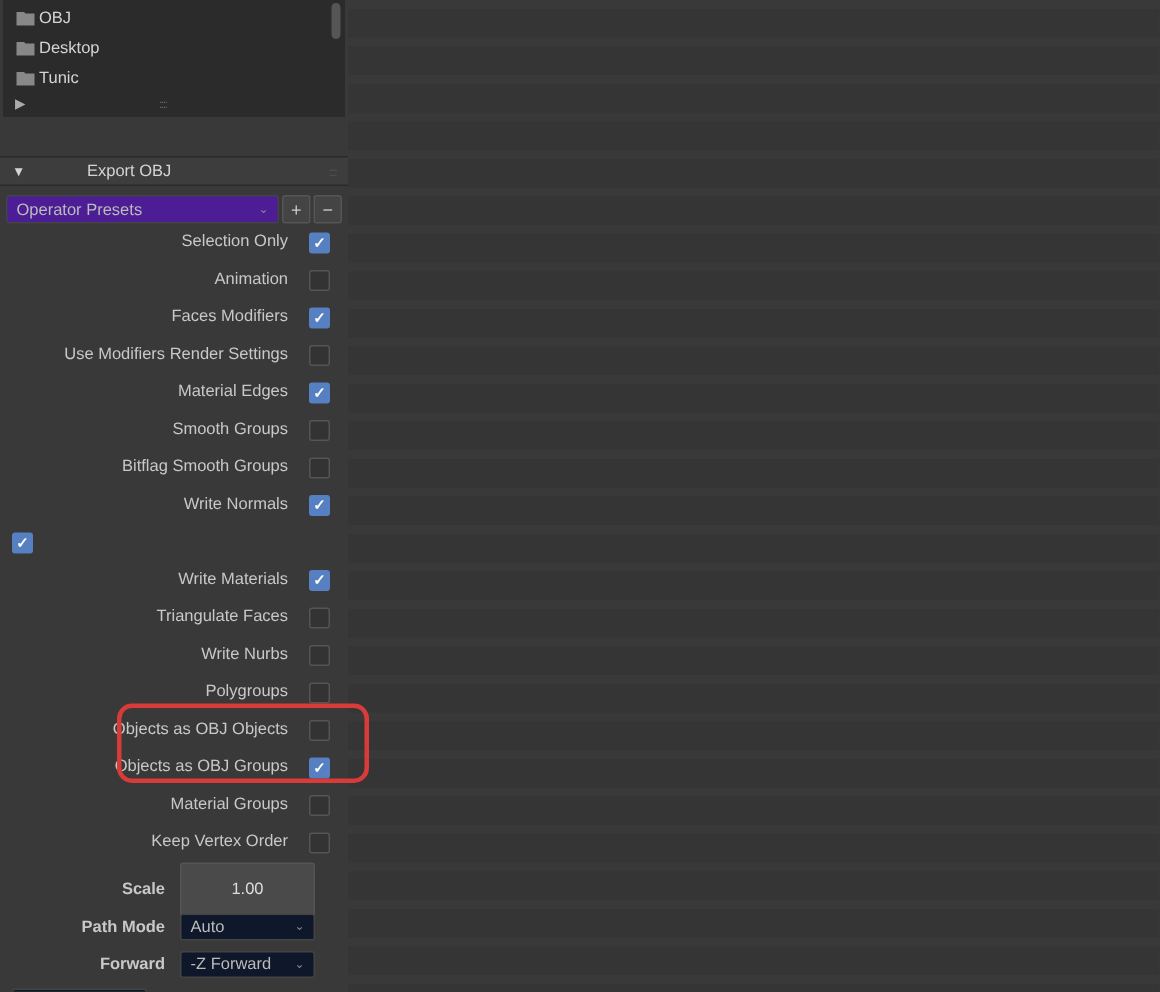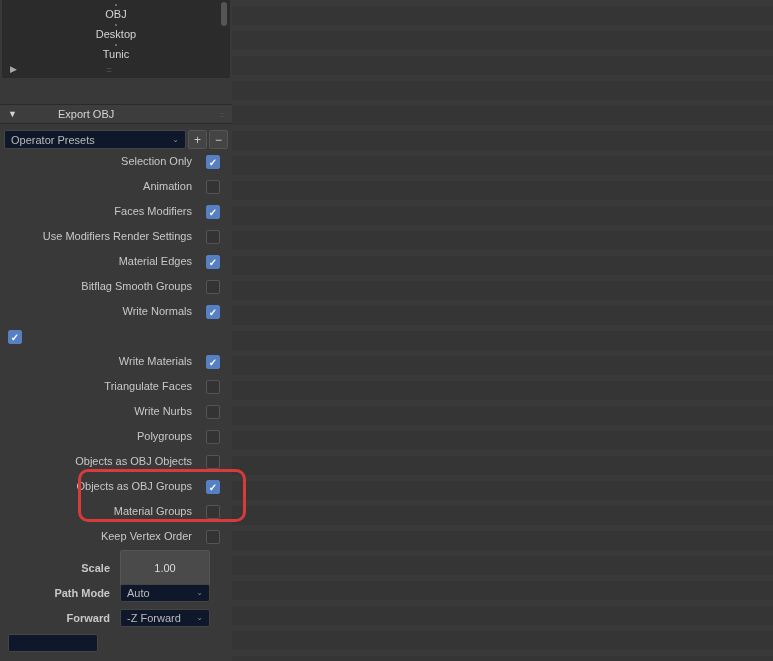--- a/index.html
+++ b/index.html
@@ -4,38 +4,38 @@
 <style>
   * { box-sizing: border-box; margin: 0; padding: 0; font-family: -apple-system, BlinkMacSystemFont, "Segoe UI", sans-serif; }
   body { background: #393939; color: #d4d4d4; font-size: 11px; width: 773px; height: 661px; overflow: hidden; position: relative; }
   
   .container { display: flex; height: 100%; }
   .sidebar { width: 232px; background: #393939; }
   .main-area { flex: 1; background: #393939; padding-top: 6px; }
   .stripe { height: 19px; background: #353535; margin-bottom: 6px; }
   
   .bookmarks { background: #2b2b2b; padding: 2px 0; position: relative; margin: 0 2px; }
-  .bookmark-item { display: flex; align-items: center; padding: 2px 8px; gap: 2px; height: 20px; cursor: pointer; flex-direction: column; }
+  .bookmark-item { display: flex; align-items: center; padding: 2px 8px; gap: 2px; height: 20px; cursor: pointer; }
   .bookmark-item .folder-icon { width: 14px; height: 12px; fill: #888; }
   .bookmark-item span { color: #d4d4d4; }
   .bookmark-scrollbar { position: absolute; right: 3px; top: 2px; width: 6px; height: 24px; background: #555; border-radius: 3px; }
   .bookmark-footer { display: flex; align-items: center; padding: 2px 8px; height: 14px; }
   .expand-arrow { width: 10px; color: #aaa; font-size: 9px; }
   .grip-dots { margin-left: 86px; color: #666; letter-spacing: -1px; font-size: 8px; }
   
   .panel { margin-top: 26px; }
   .panel-header { display: flex; align-items: center; background: #3d3d3d; padding: 3px 8px; height: 20px; border-top: 1px solid #2a2a2a; border-bottom: 1px solid #2a2a2a; }
   .panel-header .disclosure { width: 10px; color: #d4d4d4; font-size: 9px; margin-right: 4px; }
   .panel-header .title { color: #d4d4d4; font-size: 11px; padding-left: 36px; }
   .panel-header .grip { margin-left: auto; color: #555; letter-spacing: -1px; font-size: 8px; }
   
   .panel-body { padding: 6px 4px 4px 4px; }
   
   .preset-row { display: flex; gap: 2px; margin-bottom: 6px; }
-  .preset-select { flex: 1; background: #0f172a; border: 1px solid #444; color: #bbb; padding: 2px 6px; height: 19px; display: flex; align-items: center; justify-content: space-between; border-radius: 2px; cursor: pointer; }
+  .preset-select { flex: 1; background: #4c1d95; border: 1px solid #444; color: #bbb; padding: 2px 6px; height: 19px; display: flex; align-items: center; justify-content: space-between; border-radius: 2px; cursor: pointer; }
   .preset-select .chevron { font-size: 8px; color: #888; }
   .square-btn { width: 19px; height: 19px; background: #444; border: 1px solid #555; color: #ccc; display: flex; align-items: center; justify-content: center; font-size: 12px; border-radius: 2px; cursor: pointer; }
   
   .option-row { display: flex; align-items: flex-start; height: 25px; position: relative; }
   .option-label { width: 198px; text-align: right; padding-right: 10px; color: #c8c8c8; font-size: 11px; }
   .checkbox { width: 14px; height: 14px; background: #333; border: 1px solid #555; border-radius: 2px; display: flex; align-items: center; justify-content: center; cursor: pointer; margin-left: 4px; }
   .checkbox.checked { background: #5680c2; border-color: #5680c2; }
   .checkbox.checked::after { content: "✓"; color: #fff; font-size: 10px; font-weight: bold; }
   
   .value-row { display: flex; align-items: center; height: 25px; }
@@ -110,20 +110,24 @@
             </div>
             <div class="option-row">
               <span class="option-label">Use Modifiers Render Settings</span>
               <div class="checkbox"></div>
             </div>
             <div class="option-row">
               <span class="option-label">Material Edges</span>
               <div class="checkbox checked"></div>
             </div>
             <div class="option-row">
+              <span class="option-label">Smooth Groups</span>
+              <div class="checkbox"></div>
+            </div>
+            <div class="option-row">
               <span class="option-label">Bitflag Smooth Groups</span>
               <div class="checkbox"></div>
             </div>
             <div class="option-row">
               <span class="option-label">Write Normals</span>
               <div class="checkbox checked"></div>
             </div>
             <div class="option-row">
               <div class="checkbox checked"></div>
             </div>

